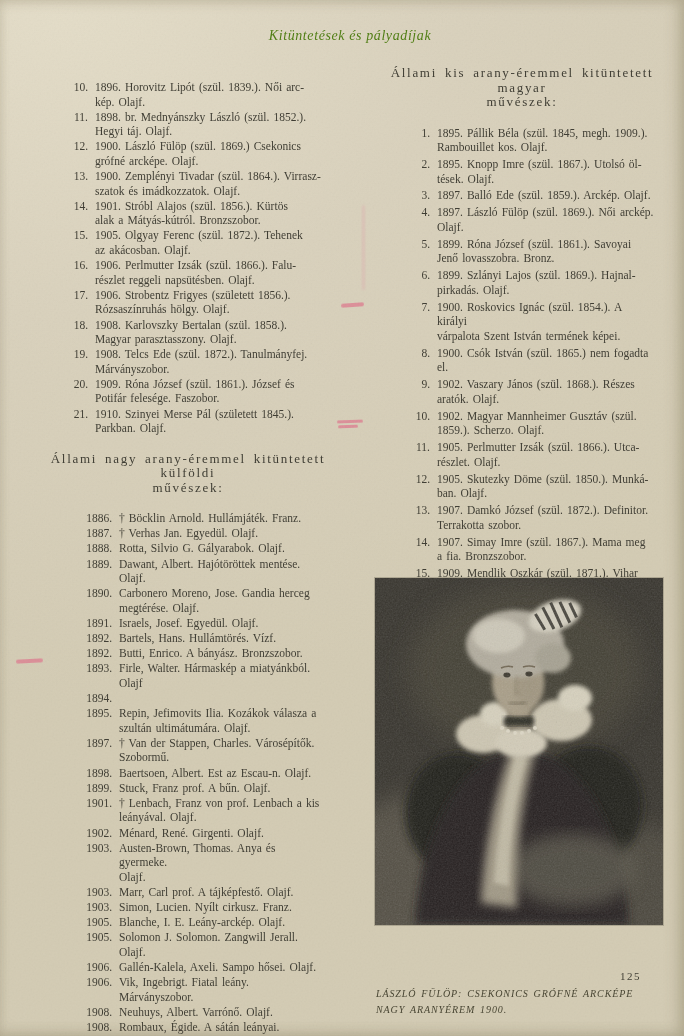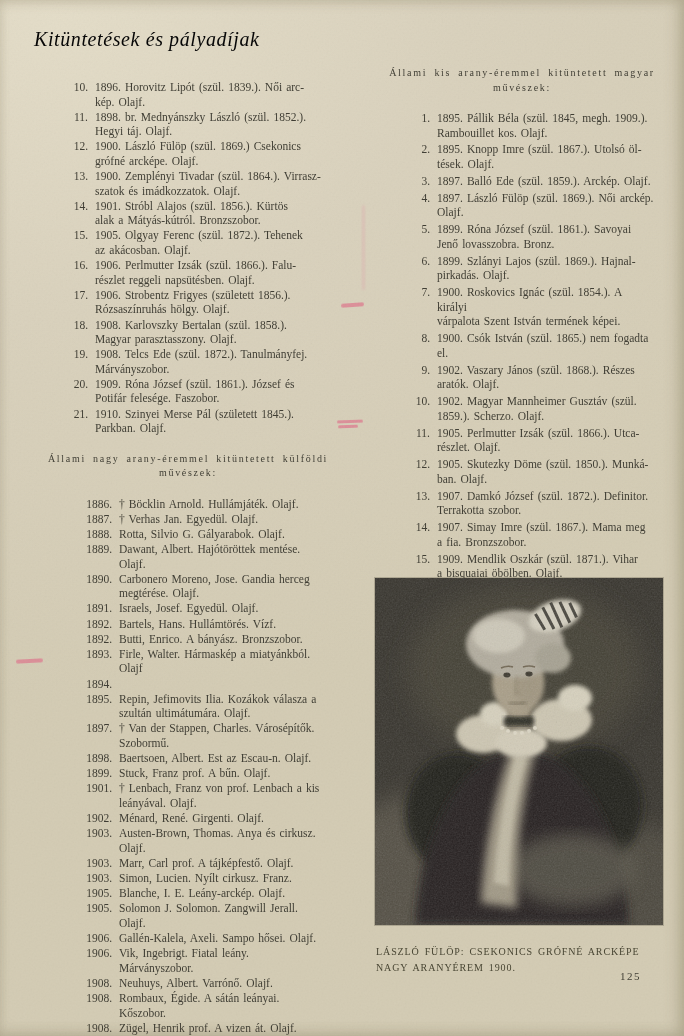--- a/index.html
+++ b/index.html
@@ -12,55 +12,55 @@
   }
   .page{position:absolute;inset:0;}
   .page::after{
     content:"";position:absolute;inset:0;pointer-events:none;
     box-shadow:inset -7px 0 14px rgba(110,100,70,.22), inset 0 -5px 12px rgba(110,100,70,.12), inset 0 3px 8px rgba(110,100,70,.08);
   }
   .noise{position:absolute;inset:0;pointer-events:none;opacity:.07;}
 
   .page-title{
     position:absolute;top:28px;left:34px;width:632px;
-    font-style:italic;font-size:20px;letter-spacing:.6px;
-    color:#000000;
+    text-align:center;font-style:italic;font-size:14px;letter-spacing:.6px;
+    color:#4d7c0f;
   }
 
   .col{position:absolute;top:64px;}
   .col-left{left:34px;width:308px;}
   .col-right{left:374px;width:296px;}
 
   ol.item-list{list-style:none;margin:16px;padding:0;}
   .entry{display:flex;margin-bottom:.6px;}
   .entry-label{flex:0 0 38px;text-align:right;padding-right:7px;white-space:nowrap;}
   .year-list .entry-label{flex:0 0 62px;}
   .col-right .entry-label{flex:0 0 40px;}
   .entry-text{flex:1;white-space:pre-line;}
   .entry,.entry-text,.entry-label{font-size:11.5px;line-height:14.55px;word-spacing:1.2px;}
   .col-right .entry{margin-bottom:2.4px;}
 
   .section-heading{
     text-align:center;white-space:pre-line;
-    font-size:10px;line-height:14.5px;letter-spacing:1.7px;word-spacing:3px;
+    font-size:13px;line-height:14.5px;letter-spacing:1.7px;word-spacing:3px;
     color:#3c3a30;
   }
   .col-left .section-heading{margin-bottom:10px;}
   .col-right .section-heading{margin-top:2px;margin-bottom:15px;}
 
   .photo{
     position:absolute;left:375px;top:578px;width:288px;height:347px;margin:0;
     background:#34312a;box-shadow:0 0 0 1px rgba(60,55,40,.25);
   }
   .photo svg{display:block;}
 
   .caption{
-    position:absolute;left:376px;top:944px;width:288px;
+    position:absolute;left:376px;top:986px;width:288px;
     font-size:10px;line-height:15.5px;letter-spacing:.9px;word-spacing:1.5px;
-    white-space:pre-line;color:#45422f;
+    white-space:pre-line;color:#45422f;font-style:italic;
   }
 
   .page-number{
     position:absolute;left:620px;top:970px;
     font-size:11px;letter-spacing:1.5px;color:#3c3a30;
   }
 
   .pink-mark{position:absolute;background:#dd8493;border-radius:2px;filter:blur(.4px);opacity:.85;}
   .mark-1895{left:16px;top:659px;width:27px;height:4px;transform:rotate(-3deg);}
   .mark-7{left:341px;top:303px;width:23px;height:4px;transform:rotate(-4deg);}
@@ -151,21 +151,21 @@
         </li>
       </ol>
 
     <div class="section-heading">Állami nagy arany-éremmel kitüntetett külföldi
 művészek:</div>
 
     <ol class="item-list year-list">
 
         <li class="entry">
           <span class="entry-label">1886.</span>
-          <span class="entry-text">† Böcklin Arnold. Hullámjáték. Olajf.</span>
+          <span class="entry-text">† Böcklin Arnold. Hullámjáték. Franz.</span>
         </li>
 
         <li class="entry">
           <span class="entry-label">1887.</span>
           <span class="entry-text">† Verhas Jan. Egyedül. Olajf.</span>
         </li>
 
         <li class="entry">
           <span class="entry-label">1888.</span>
           <span class="entry-text">Rotta, Silvio G. Gályarabok. Olajf.</span>
@@ -235,21 +235,21 @@
 leányával. Olajf.</span>
         </li>
 
         <li class="entry">
           <span class="entry-label">1902.</span>
           <span class="entry-text">Ménard, René. Girgenti. Olajf.</span>
         </li>
 
         <li class="entry">
           <span class="entry-label">1903.</span>
-          <span class="entry-text">Austen-Brown, Thomas. Anya és cirkusz.
+          <span class="entry-text">Austen-Brown, Thomas. Anya és gyermeke.
 Olajf.</span>
         </li>
 
         <li class="entry">
           <span class="entry-label">1903.</span>
           <span class="entry-text">Marr, Carl prof. A tájképfestő. Olajf.</span>
         </li>
 
         <li class="entry">
           <span class="entry-label">1903.</span>

